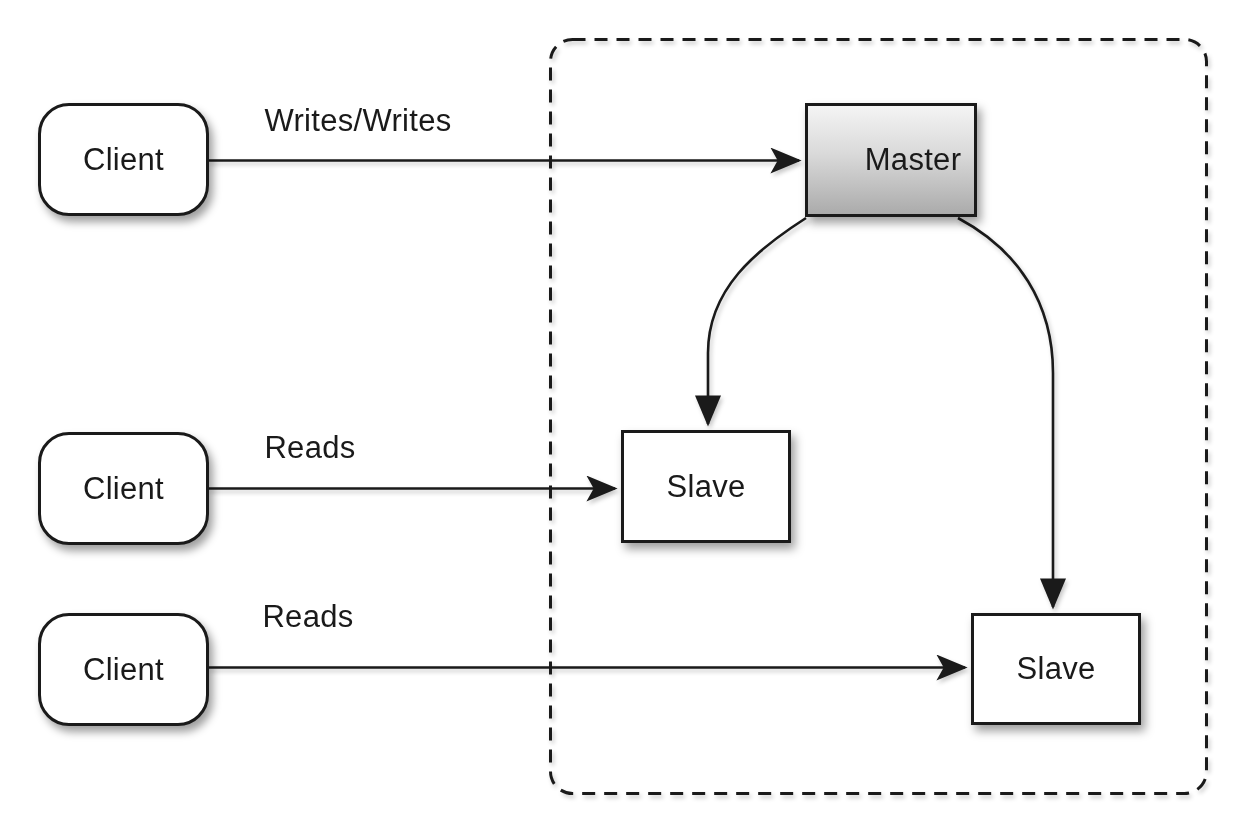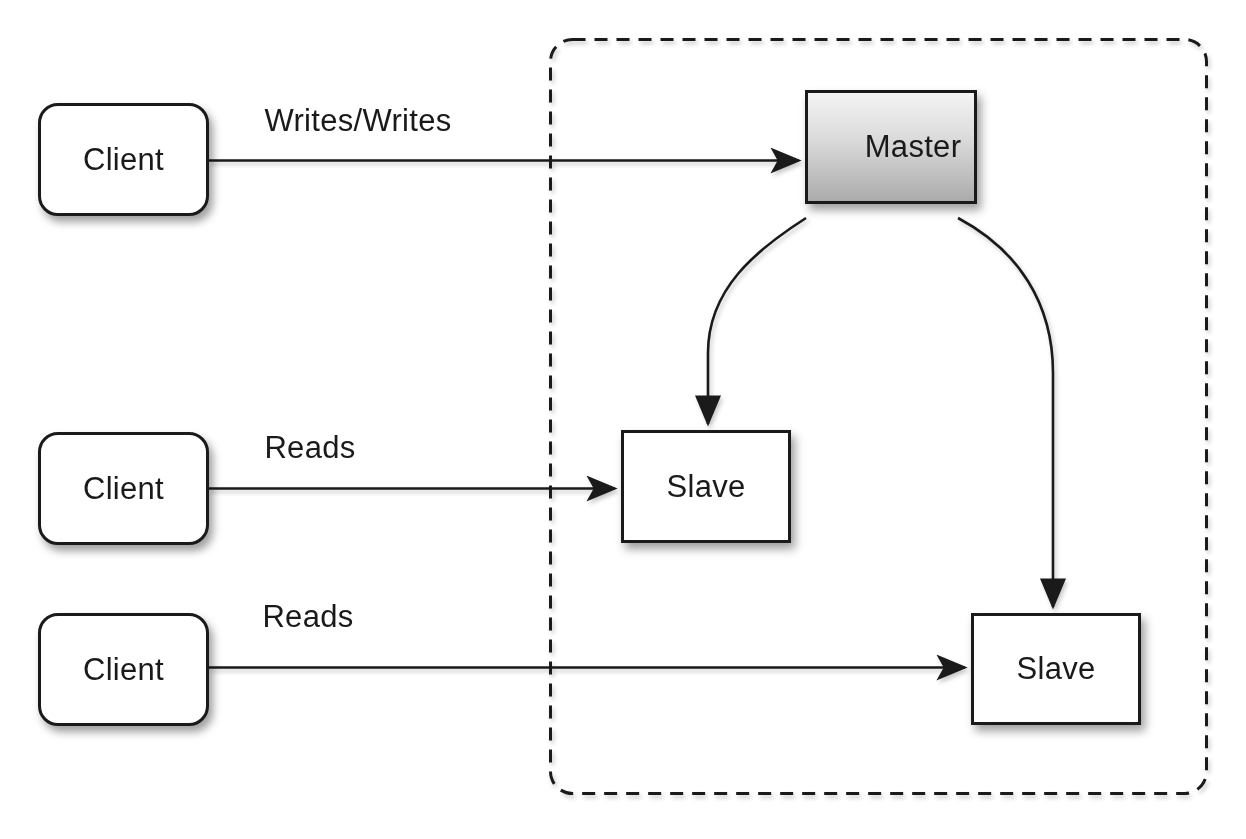--- a/index.html
+++ b/index.html
@@ -33,29 +33,29 @@
     background: #ffffff;
     color: #1a1a1a;
     font-size: 31px;
     letter-spacing: 0.3px;
     box-shadow: 4px 6px 9px rgba(0,0,0,0.38);
   }
   .client {
     left: 38px;
     width: 171px;
     height: 113px;
-    border-radius: 20px;
+    border-radius: 31px;
     border-width: 3.5px;
   }
   .client-1 { top: 103px; }
   .client-2 { top: 432px; }
   .client-3 { top: 613px; }
   .master {
     left: 805px;
-    top: 90px;
+    top: 103px;
     width: 172px;
     height: 114px;
     background: linear-gradient(to bottom, #f4f4f4 0%, #d9d9d9 45%, #ababab 100%);
     padding-left: 44px;
   }
   .slave-1 {
     left: 621px;
     top: 430px;
     width: 170px;
     height: 113px;

